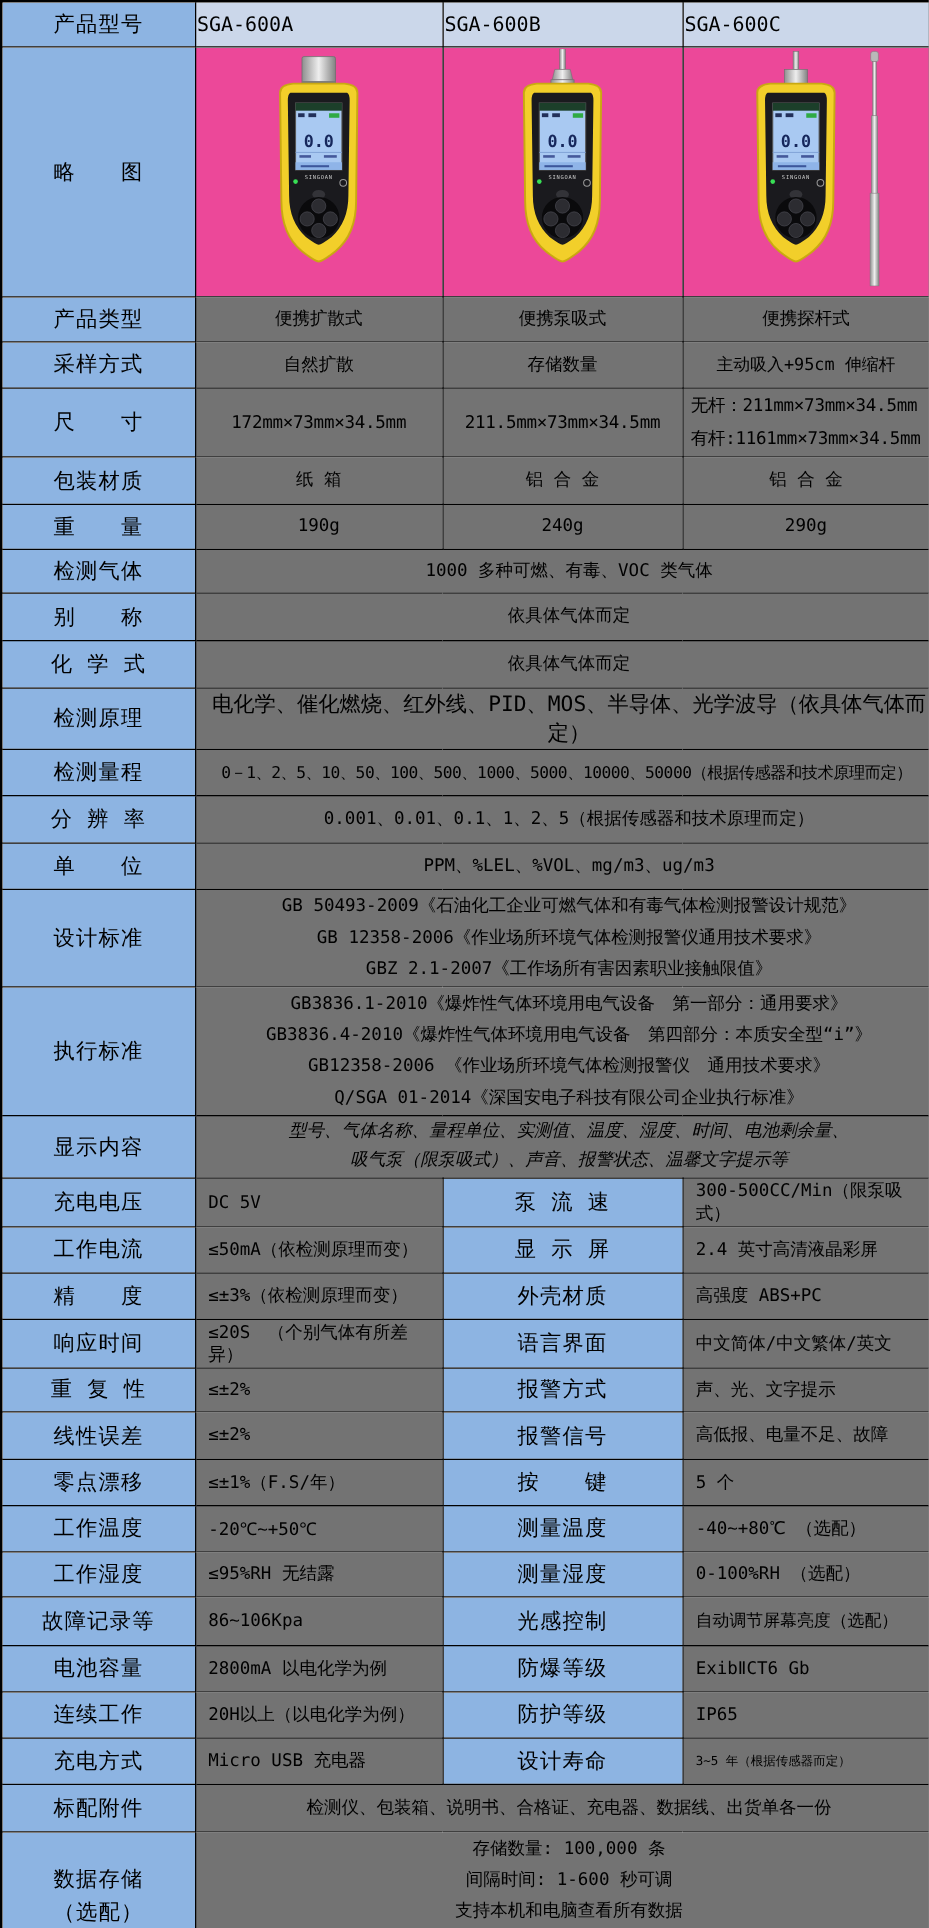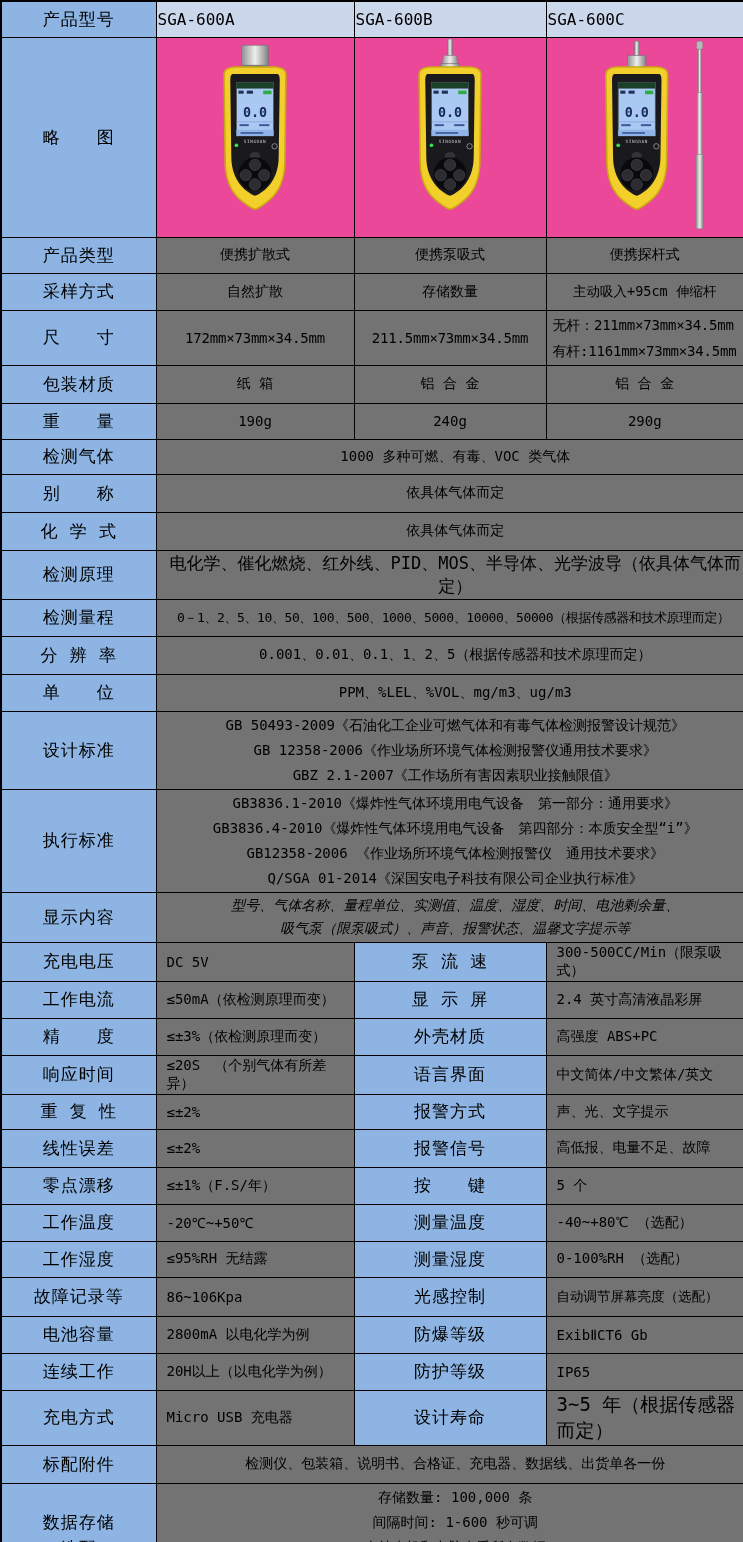--- a/index.html
+++ b/index.html
@@ -319,21 +319,21 @@
 <tr style="height:37px">
   <td class="lbl">连续工作</td>
   <td class="val vleft">20H以上（以电化学为例）</td>
   <td class="lbl">防护等级</td>
   <td class="val vleft">IP65</td>
 </tr>
 <tr style="height:37px">
   <td class="lbl">充电方式</td>
   <td class="val vleft">Micro USB 充电器</td>
   <td class="lbl">设计寿命</td>
-  <td class="val vleft" style="font-size:19px">3~5 年（根据传感器而定）</td>
+  <td class="val vleft" style="font-size:10px">3~5 年（根据传感器而定）</td>
 </tr>
 
 <tr style="height:38px">
   <td class="lbl">标配附件</td>
   <td class="val wide" colspan="3">检测仪、包装箱、说明书、合格证、充电器、数据线、出货单各一份</td>
 </tr>
 
 <tr style="height:100px">
   <td class="lbl">
     <span class="l2">数据存储</span>

